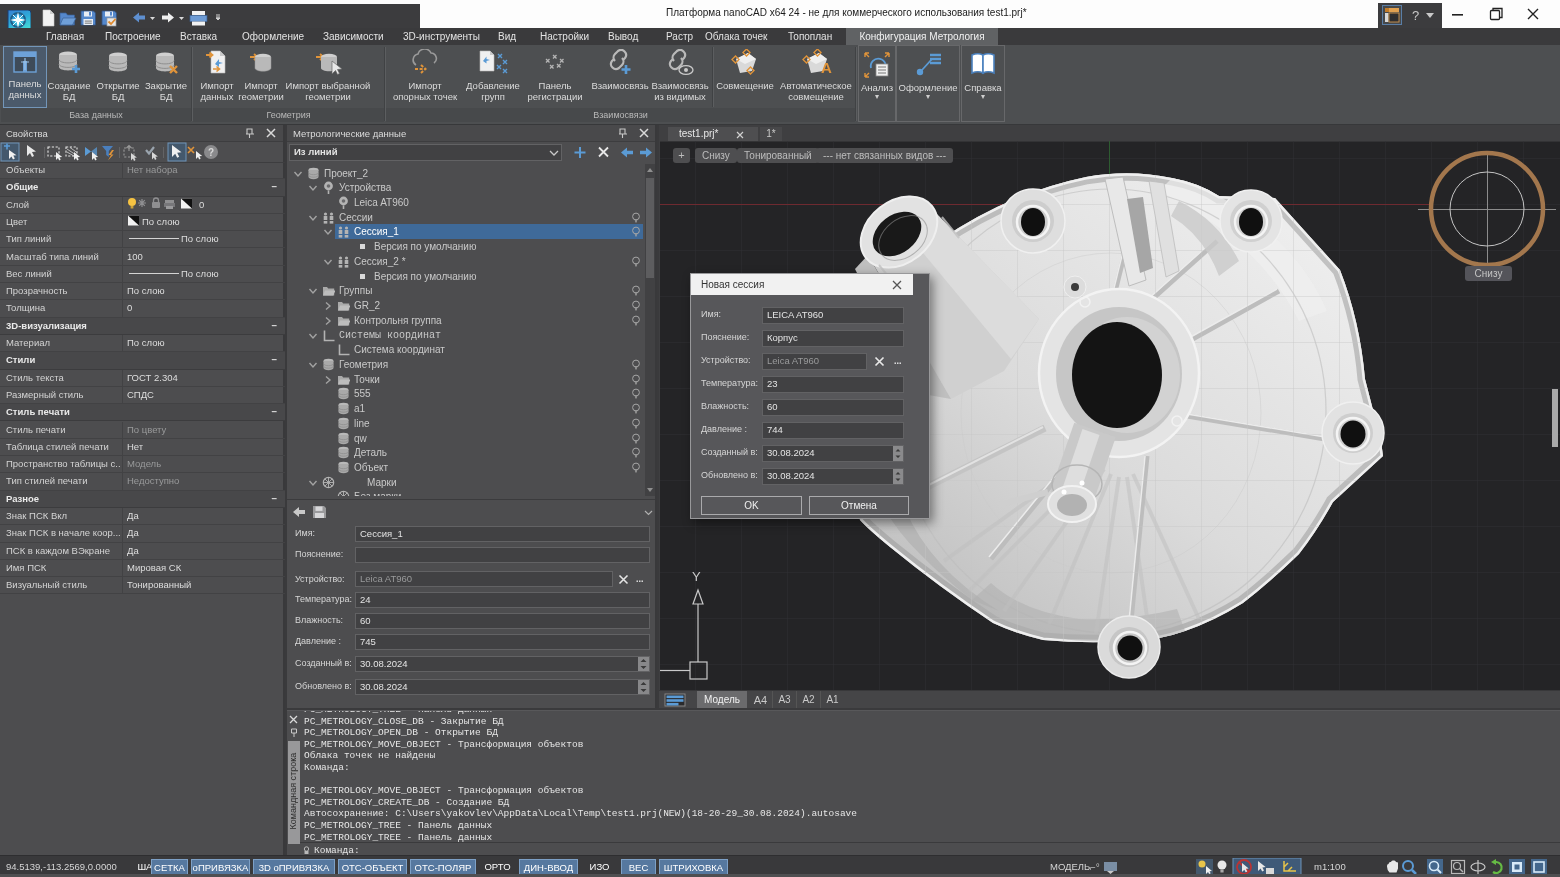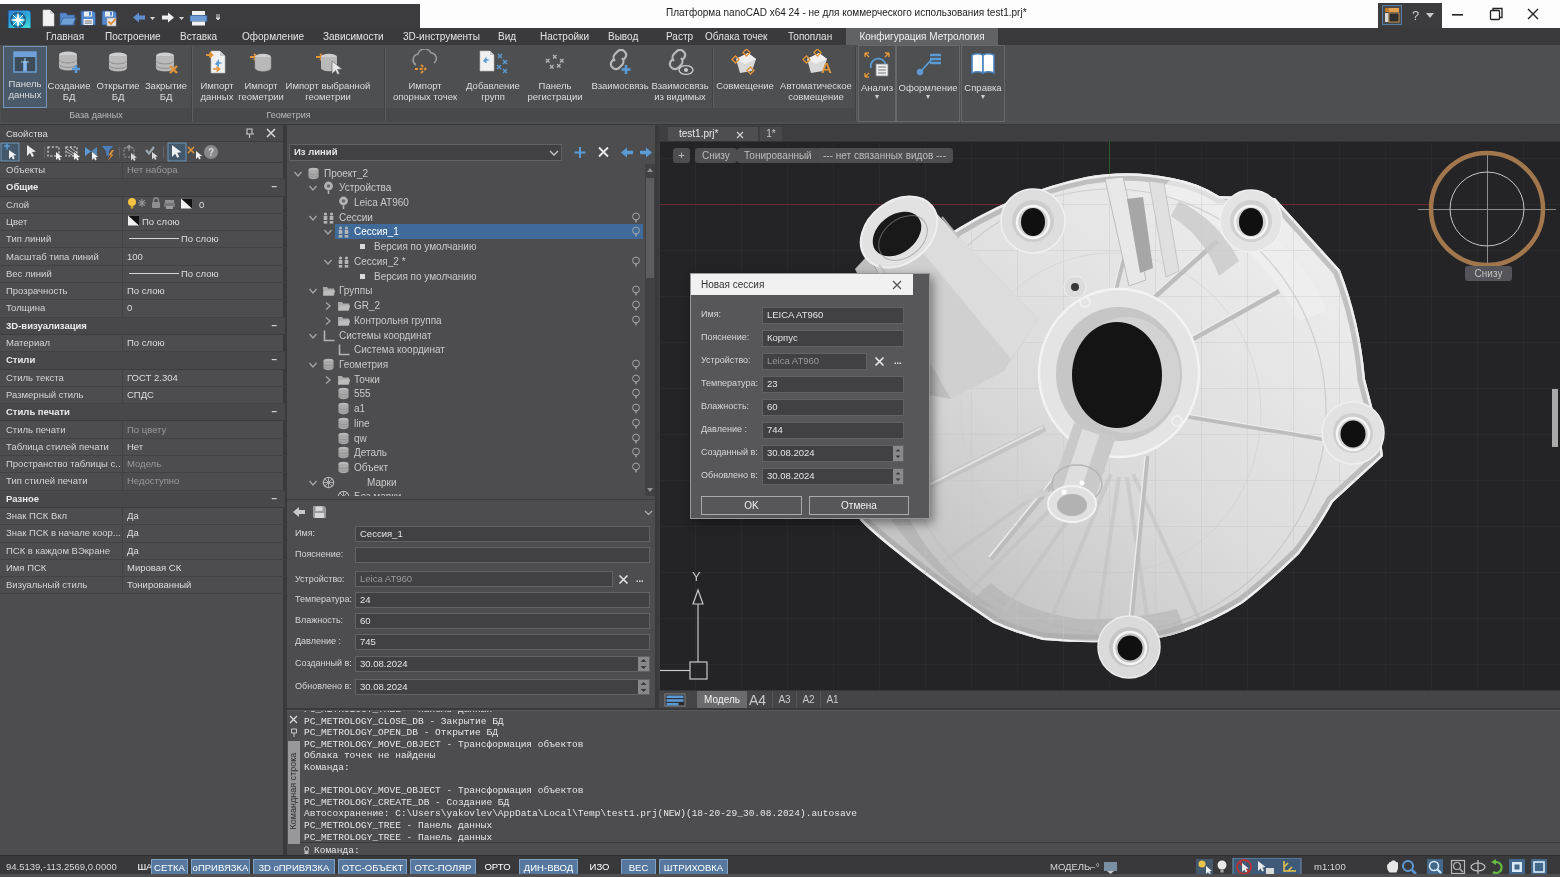--- a/index.html
+++ b/index.html
@@ -182,20 +182,21 @@
 
  <div class="rgsep" style="left:191px;"></div>
  <div class="rgsep" style="left:384px;"></div>
  <div class="rgsep" style="left:712px;height:60px;"></div>
  <div class="rgsep" style="left:855px;"></div>
  <div class="abs" style="left:1px;top:63px;width:190px;height:14px;background:#47494b;"></div>
  <div class="abs" style="left:193px;top:63px;width:191px;height:14px;background:#47494b;"></div>
  <div class="abs" style="left:386px;top:63px;width:469px;height:14px;background:#47494b;"></div>
  <div class="rglabel" style="left:1px;width:190px;">База данных</div>
  <div class="rglabel" style="left:193px;width:191px;">Геометрия</div>
+ <div class="rglabel" style="left:386px;width:469px;">Взаимосвязи</div>
 
  <div class="rbtn" style="left:3px;width:42px;top:1px;height:60px;background:#4b5a6b;border:1px solid #7396b9;">
   <svg width="26" height="26" viewBox="0 0 26 26">
         <rect x="2" y="3" width="22" height="20" fill="#3e4b59" stroke="#6da1d8" stroke-width="1.4"></rect>
         <rect x="2" y="3" width="22" height="5" fill="#6da1d8"></rect>
         <rect x="11" y="12" width="4" height="11" fill="#6da1d8"></rect>
         <path d="M13 9 v12 M9 13 h8" stroke="#9cc3e8" stroke-width="1.2"></path>
       </svg>
   Панель<br>данных</div>
 
@@ -530,20 +531,26 @@
         <span class="v">Мировая СК</span>
       </div>
   <div class="pgrow" style="top:452.2px;">
         <span class="k">Визуальный стиль</span>
         <span class="dv"></span>
         <span class="v">Тонированный</span>
       </div>
  </div>
 </div>
 <div class="panel" id="midpanel" style="left:287px;top:125px;width:370px;height:583px;border-right:2px solid #39393b;box-sizing:border-box;">
+ <div class="phead">Метрологические данные
+   <svg class="abs" style="right:5px;top:3px;" width="32" height="11" viewBox="0 0 32 11">
+        <path d="M2 1 h5 v5 h-5 z M4.5 6 v4 M1 6 h8" stroke="#c9c9c9" fill="none" stroke-width="1.1"></path>
+        <path d="M22 1 l8 8 M30 1 l-8 8" stroke="#d9d9d9" stroke-width="1.5"></path>
+      </svg>
+ </div>
 
  <div class="abs" style="left:0;top:17px;width:308px;height:21px;">
    <div class="finp" style="left:2px;top:2px;width:273px;height:17px;font-weight:bold;">Из линий</div>
    <svg class="abs" style="left:262px;top:8px;" width="10" height="6" viewBox="0 0 10 6">
         <path d="M1 1 l4 4 l4-4" stroke="#c9c9c9" stroke-width="1.3" fill="none"></path>
       </svg>
    <svg class="abs" style="left:286px;top:4px;" width="80" height="13" viewBox="0 0 80 13">
      <path d="M7 1 v11 M1.5 6.5 h11" stroke="#5b9bd5" stroke-width="2"></path>
      <path d="M26 1.5 l9 9 M35 1.5 l-9 9" stroke="#e8e8e8" stroke-width="1.8"></path>
      <path d="M48 6.5 l6-5 v3.2 h6 v3.6 h-6 v3.2 z" fill="#5b9bd5"></path>
@@ -656,21 +663,21 @@
           <use href="#i-bulb"></use>
         </svg>
       </div>
   <div class="trow" style="top:163.5px;">
         <svg class="abs" style="left:21px;top:3px;" width="10" height="10">
           <use href="#i-chevD"></use>
         </svg>
         <svg class="abs" style="left:35px;top:1px;" width="13" height="13">
           <use href="#i-axis"></use>
         </svg>
-        <span class="abs" style="left:52px;">Системы координат</span>
+        <span class="abs" style="left:52px;font-family:Liberation Mono, monospace;">Системы координат</span>
       </div>
   <div class="trow" style="top:178.2px;">
         <svg class="abs" style="left:50px;top:1px;" width="13" height="13">
           <use href="#i-axis"></use>
         </svg>
         <span class="abs" style="left:67px;">Система координат</span>
       </div>
   <div class="trow" style="top:192.9px;">
         <svg class="abs" style="left:21px;top:3px;" width="10" height="10">
           <use href="#i-chevD"></use>
@@ -993,21 +1000,21 @@
  <div class="abs" style="left:806px;top:141px;width:47px;height:15px;background:#54545a;border-radius:3px;color:#c3c3c3;font-size:10px;text-align:center;line-height:15px;">Снизу</div>
 
  <div class="abs" style="left:0;top:565px;width:901px;height:18px;background:#454547;border-top:1px solid #38383a;">
    <svg class="abs" style="left:5px;top:2px;" width="22" height="14" viewBox="0 0 22 14">
         <rect x="1" y="1" width="20" height="12" fill="#2a2a2c" stroke="#888"></rect>
         <rect x="2.5" y="2.5" width="17" height="2.6" fill="#5b9bd5"></rect>
         <rect x="2.5" y="6.2" width="17" height="2.6" fill="#5b9bd5"></rect>
         <rect x="2.5" y="9.9" width="12" height="2.6" fill="#5b9bd5"></rect>
       </svg>
    <div class="abs" style="left:38px;top:0;width:50px;height:18px;background:#6b6b6d;color:#f2f2f2;font-size:10px;text-align:center;line-height:18px;">Модель</div>
-   <div class="abs" style="left:90px;top:0;width:23px;height:18px;color:#c9c9c9;font-size:14px;text-align:left;line-height:18px;border-right:1px solid #555;">А4</div>
+   <div class="abs" style="left:90px;top:0;width:23px;height:18px;color:#c9c9c9;font-size:11px;text-align:center;line-height:18px;border-right:1px solid #555;">А4</div>
    <div class="abs" style="left:114px;top:0;width:23px;height:18px;color:#c9c9c9;font-size:10px;text-align:center;line-height:18px;border-right:1px solid #555;">А3</div>
    <div class="abs" style="left:138px;top:0;width:23px;height:18px;color:#c9c9c9;font-size:10px;text-align:center;line-height:18px;border-right:1px solid #555;">А2</div>
    <div class="abs" style="left:162px;top:0;width:23px;height:18px;color:#c9c9c9;font-size:10px;text-align:center;line-height:18px;">А1</div>
  </div>
 </div>
 <div class="abs" id="dialog" style="left:690px;top:273px;width:222px;height:244px;background:#57575a;border:1px solid #98989a;box-shadow:3px 4px 10px rgba(0,0,0,0.45);padding-left:16px;">
   <div class="abs" style="left:0;top:0;width:222px;height:21px;background:#f1f1f1;color:#333;font-size:10px;line-height:21px;"><span style="margin-left:10px;">Новая сессия</span>
     <svg class="abs" style="left:201px;top:6px;" width="10" height="10" viewBox="0 0 10 10">
         <path d="M1 1 l8 8 M9 1 l-8 8" stroke="#555" stroke-width="1.3"></path>
       </svg>

